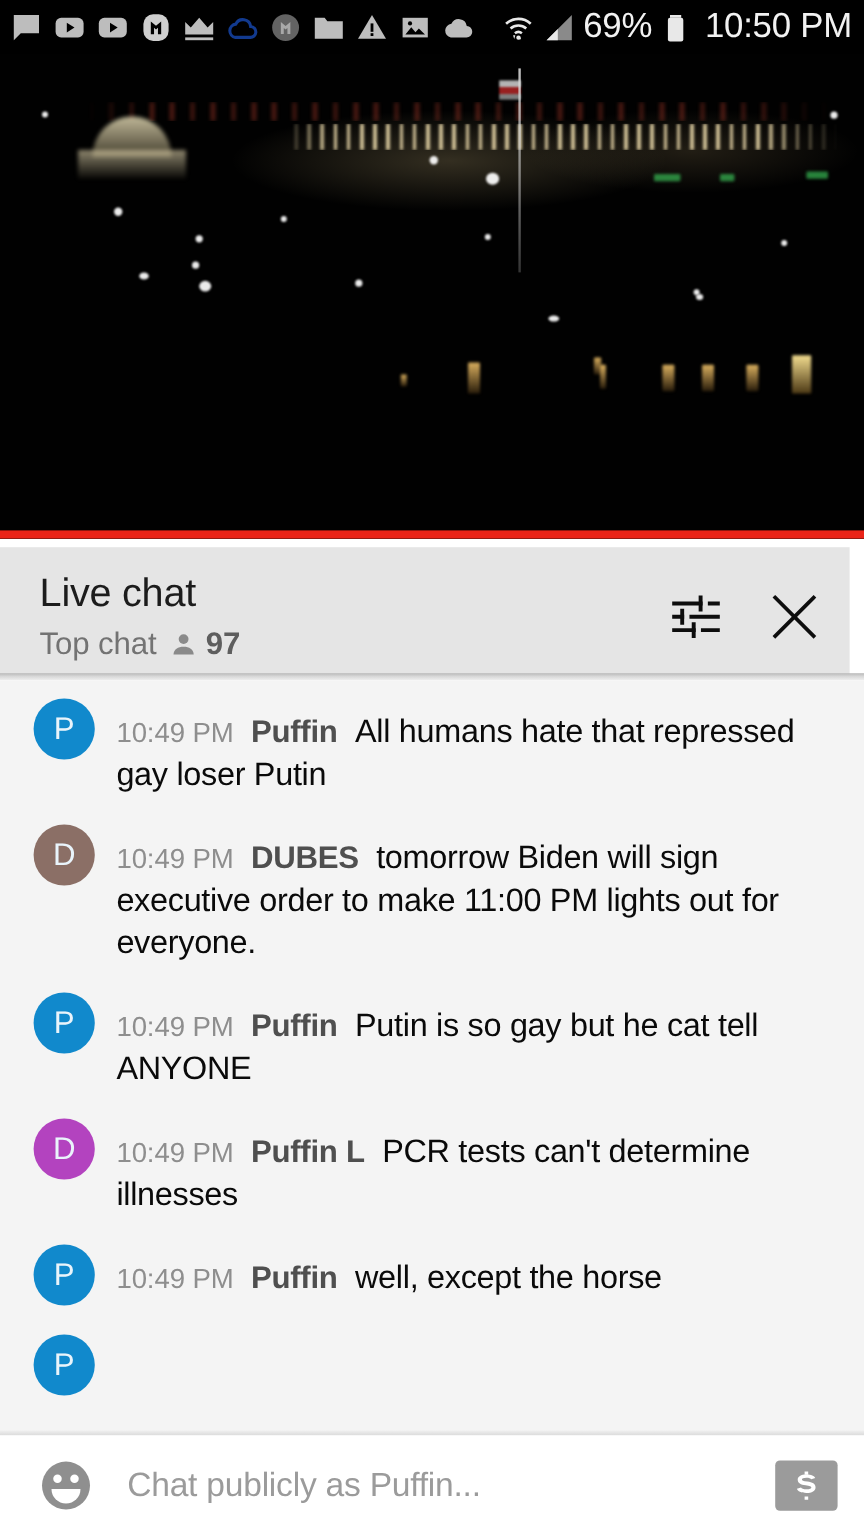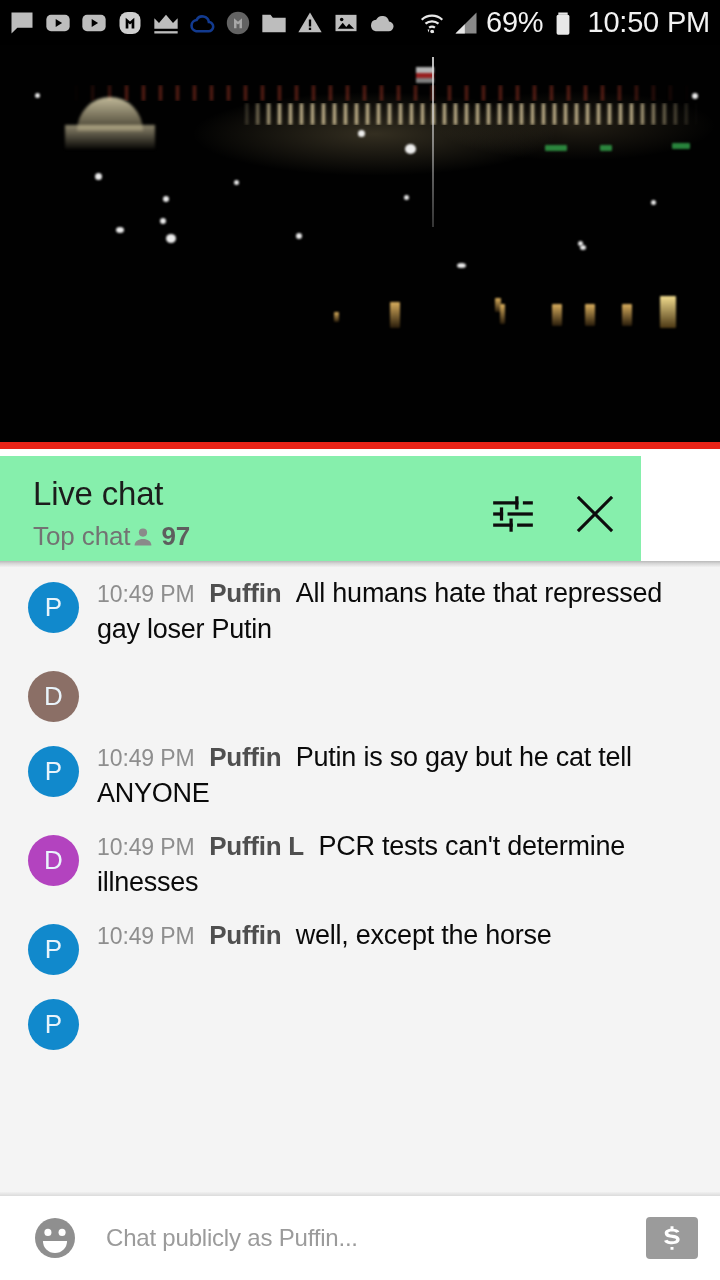--- a/index.html
+++ b/index.html
@@ -109,32 +109,32 @@
     filter: blur(0.8px);
   }
   .progressbar {
     position: absolute; left: 0; bottom: 0;
     width: 720px; height: 7px; background: #ea2317;
   }
 
   
   .chat-header {
     position: absolute; top: 456px; left: 0;
-    width: 641px; height: 106px;
-    background: #86efac;
+    width: 708px; height: 106px;
+    background: #e5e5e5;
     display: flex; align-items: flex-start;
     padding: 16px 16px 0 33px;
   }
   .ch-titles { flex: 1; padding-top: 2px; }
   .ch-title {
     font-size: 33px; color: #1c1c1c; font-weight: 400;
     line-height: 40px; letter-spacing: -0.2px;
   }
   .ch-sub {
-    display: flex; align-items: center; 
+    display: flex; align-items: center; gap: 10px;
     margin-top: 7px;
   }
   .ch-subtext { font-size: 26px; color: #737373; letter-spacing: -0.1px; }
   .ch-viewers { display: flex; align-items: center; gap: 7px; }
   .ch-count { font-size: 26px; color: #5e5e5e; letter-spacing: -0.1px; font-weight: bold; }
   .ch-actions { display: flex; align-items: center; gap: 34px; padding-top: 18px; padding-right: 6px; }
   .icon-btn { width: 48px; height: 48px; display: flex; align-items: center; justify-content: center; }
 
   .chat-divider {
     position: absolute; top: 561px; left: 0; width: 720px; height: 6px;
@@ -169,42 +169,42 @@
     position: absolute; left: 16px; top: 0; width: 9px; height: 51px;
     background: linear-gradient(to bottom, #1f7f9b, #0b4d63);
   }
   .avatar.photo .ph3 {
     position: absolute; left: 30px; top: 26px; width: 21px; height: 13px;
     background: #c9cfd3;
   }
   .msg-body {
     flex: 1; padding-left: 18px;
     font-size: 27px; line-height: 35px; color: #0d0d0d;
-    letter-spacing: -0.25px; word-wrap: break-word;
+    letter-spacing: -0.25px; word-wrap: break-word; margin-top: 16px;
   }
   .ts { color: #8e8e8e; font-size: 23px; letter-spacing: -0.1px; }
   .author { font-weight: bold; color: #4f4f4f; font-size: 26px; }
   .body-text { color: #0a0a0a; }
 
   
   .composer-shadow {
     position: absolute; top: 1192px; left: 0; width: 720px; height: 5px;
     background: linear-gradient(to top, #d6d6d6, #f0f0f0);
   }
   .composer {
     position: absolute; top: 1196px; left: 0;
     width: 720px; height: 84px;
     background: #fff;
     display: flex; align-items: center;
     padding: 0 22px 0 30px;
   }
   .composer-input {
     flex: 1; border: none; outline: none; background: transparent;
     font-family: "Liberation Sans", sans-serif;
-    font-size: 24px; color: #3c3c3c; letter-spacing: -0.2px;
+    font-size: 28px; color: #3c3c3c; letter-spacing: -0.2px;
     padding-left: 26px;
   }
   .composer-input::placeholder { color: #9b9b9b; }
   .superchat-btn {
     width: 52px; height: 42px; border-radius: 4px;
     background: #9b9b9b;
     display: flex; align-items: center; justify-content: center;
   }
 </style>
 </head>
@@ -372,20 +372,21 @@
       <div class="msg">
         <div class="avatar" style="background: rgb(17, 137, 204);">
           <span>P</span>
         </div>
         <div class="msg-body"><span class="ts">10:49 PM</span>&nbsp;&nbsp;<span class="author">Puffin</span>&nbsp;&nbsp;<span class="body-text">All humans hate that repressed gay loser Putin</span></div>
       </div>
       <div class="msg">
         <div class="avatar" style="background: rgb(139, 111, 102);">
           <span>D</span>
         </div>
+        <div class="msg-body"><span class="ts">10:49 PM</span>&nbsp;&nbsp;<span class="author">DUBES</span>&nbsp;&nbsp;<span class="body-text">tomorrow Biden will sign executive order to make 11:00 PM lights out for everyone.</span></div>
       </div>
       <div class="msg">
         <div class="avatar" style="background: rgb(17, 137, 204);">
           <span>P</span>
         </div>
         <div class="msg-body"><span class="ts">10:49 PM</span>&nbsp;&nbsp;<span class="author">Puffin</span>&nbsp;&nbsp;<span class="body-text">Putin is so gay but he cat tell ANYONE</span></div>
       </div>
       <div class="msg">
         <div class="avatar" style="background: rgb(179, 67, 191);">
           <span>D</span>

